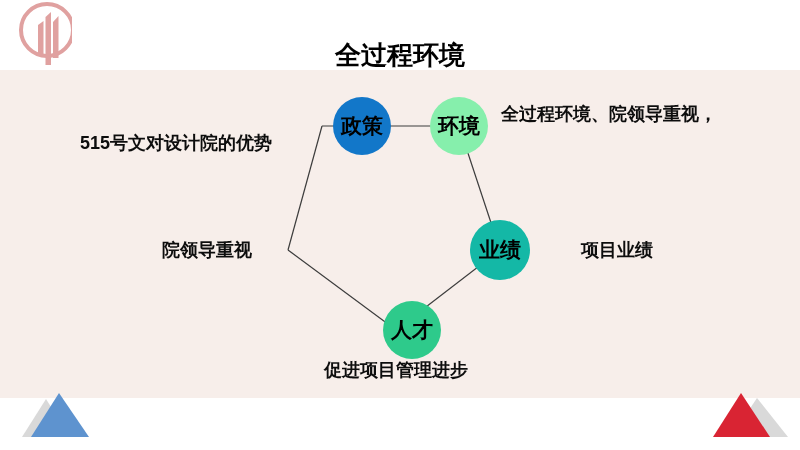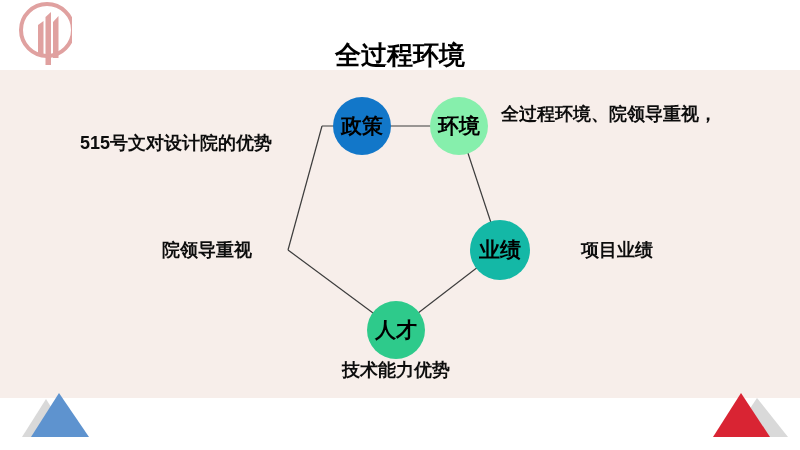--- a/index.html
+++ b/index.html
@@ -24,21 +24,21 @@
   .corner-decor { left: 0; top: 390px; width: 800px; height: 60px; }
   .node {
     position: absolute; width: 58px; height: 58px; border-radius: 50%;
     display: flex; align-items: center; justify-content: center;
     font-size: 21px; font-weight: bold; color: #000;
   }
   .node-policy      { left: 293px; top: 97px; margin-left: 40px; }
   .node-environment { left: 430px; top: 97px; }
   .node-technology  { left: 259px; top: 221px; }
   .node-performance { left: 470px; top: 220px; width: 60px; height: 60px; }
-  .node-talent      { left: 367px; top: 301px; }
+  .node-talent      { left: 383px; top: 301px; }
   .ann {
     position: absolute; font-size: 18px; font-weight: bold;
     color: #0d0d0d; line-height: 27px; white-space: nowrap;
   }
   .ann-policy      { left: 50px;  top: 130px; width: 222px; text-align: right; }
   .ann-environment { left: 501px; top: 101px; white-space: normal; width: 225px; }
   .ann-technology  { left: 100px; top: 237px; width: 152px; text-align: right; }
   .ann-performance { left: 539px; top: 237px; margin-left: 42px; }
   .ann-talent      { left: 296px; top: 357px; width: 200px; text-align: center; }
 </style>
@@ -81,21 +81,21 @@
   <div class="node node-talent" style="background-color: rgb(46, 202, 139);">
     <span>人才</span>
   </div>
 
   <div class="ann ann-policy">515号文对设计院的优势</div>
   <div class="ann ann-environment">
     <div>全过程环境、院领导重视，</div>
   </div>
   <div class="ann ann-technology">院领导重视</div>
   <div class="ann ann-performance">项目业绩</div>
-  <div class="ann ann-talent">技术能力优势</div>
+  <div class="ann ann-talent">促进项目管理进步</div>
 
   <svg class="corner-decor" viewBox="0 0 800 60" width="800" height="60">
     <polygon points="22,47 46,9 70,47" fill="#d9d9d9"></polygon>
     <polygon points="31,47 59,3 89,47" fill="#5e93cf"></polygon>
     <polygon points="731,47 757,8 788,47" fill="#d9d9d9"></polygon>
     <polygon points="713,47 741,3 770,47" fill="#d92433"></polygon>
   </svg>
 
 </div>
 

